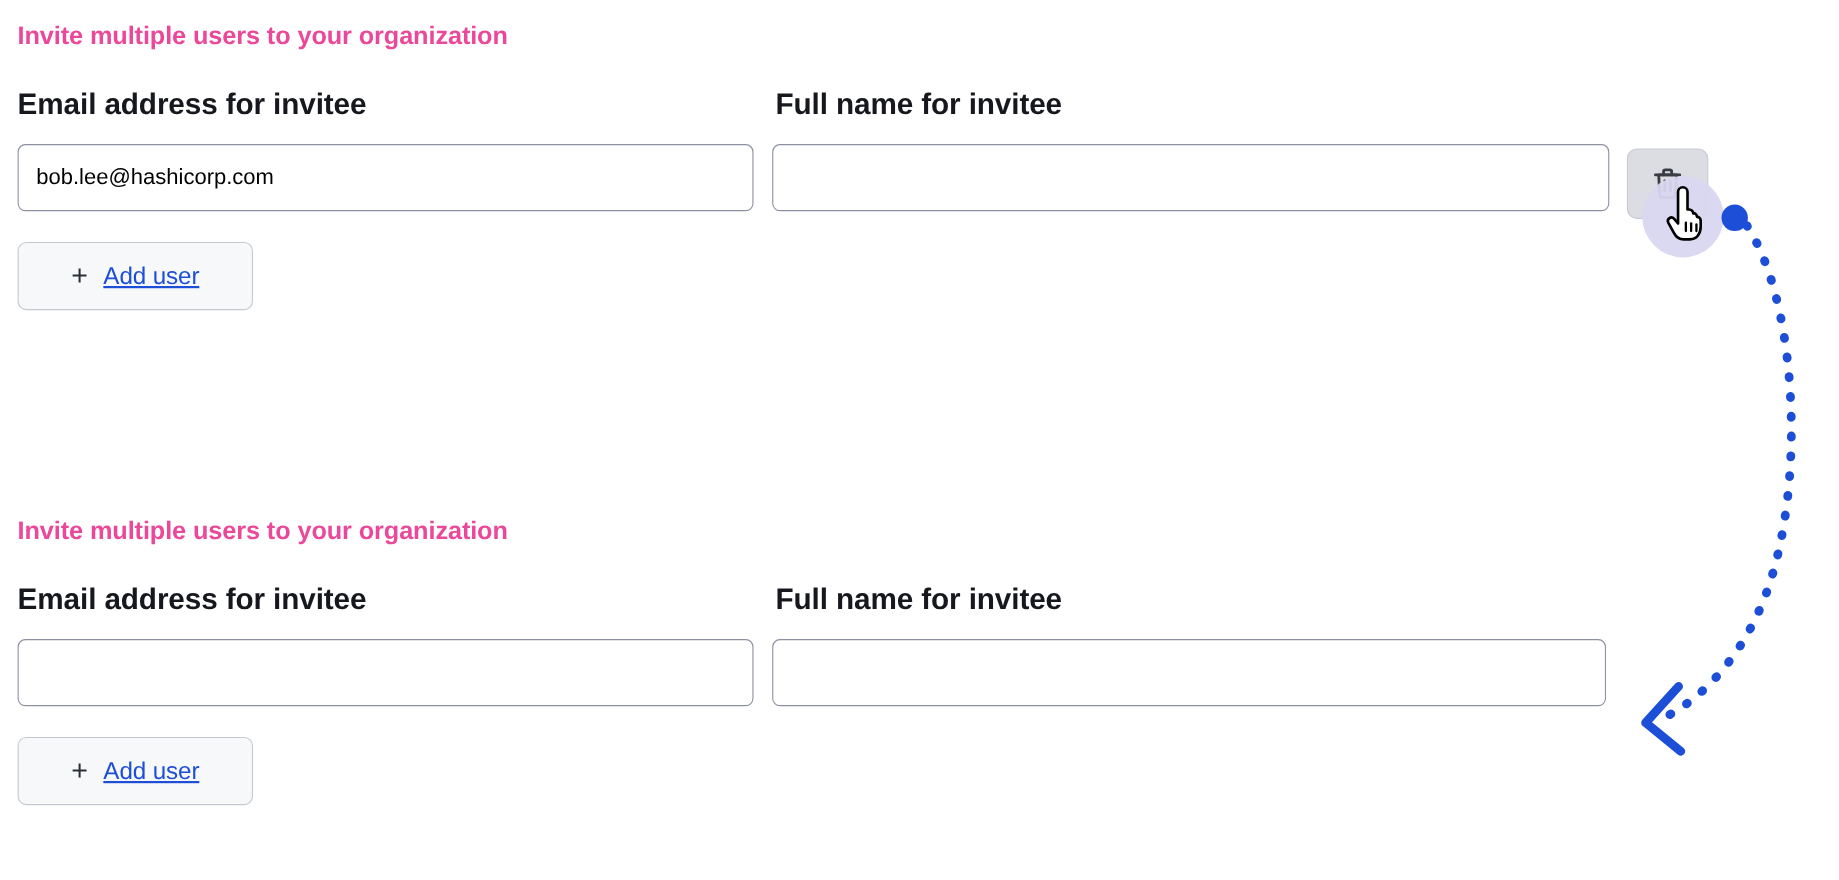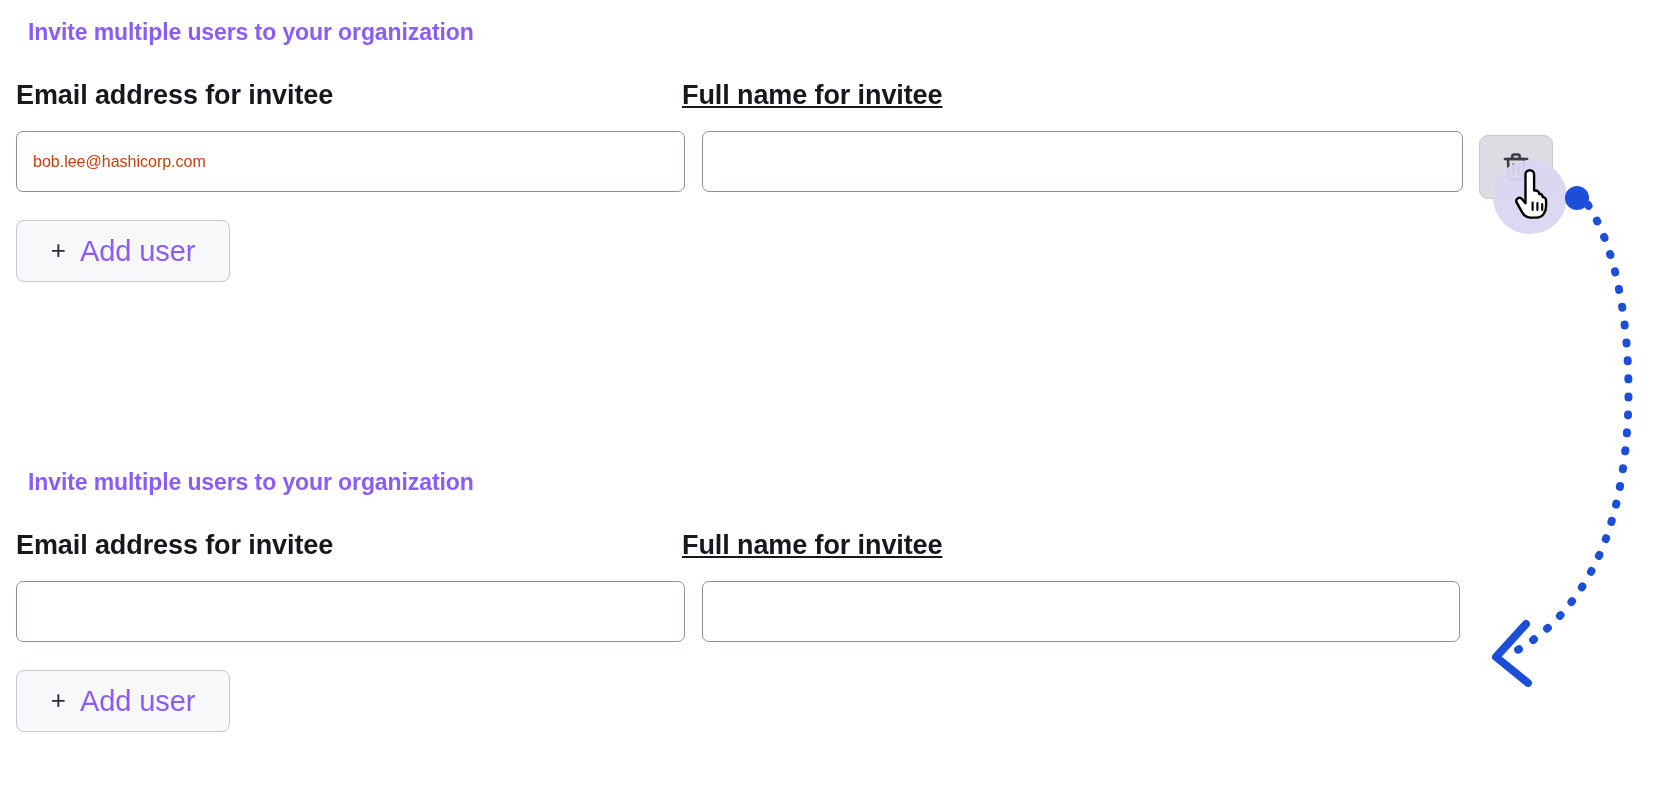--- a/index.html
+++ b/index.html
@@ -29,49 +29,48 @@
   }
   .section-1 { top: 0px; }
   .section-2 { top: 450px; }
 
   .section-heading {
     position: absolute;
     left: 16px;
     top: 19px;
     font-size: 23px;
     font-weight: 700;
-    color: #8b5cf6;
+    color: #ec4899;
     letter-spacing: -0.1px;
     white-space: nowrap;
-    margin-left: 12px;
   }
 
   .field-label {
     position: absolute;
     top: 80px;
     font-size: 27px;
     font-weight: 700;
     color: #16181d;
     letter-spacing: -0.1px;
     white-space: nowrap;
   }
   .label-email { left: 16px; }
-  .label-name  { left: 682px; text-decoration: underline; }
+  .label-name  { left: 705px; }
 
   .text-input {
     position: absolute;
     top: 131px;
     height: 61px;
     box-sizing: border-box;
     background: #ffffff;
     border: 1.6px solid #8c90a0;
     border-radius: 7px;
     font-family: "Liberation Sans", sans-serif;
-    font-size: 16px;
-    color: #c2410c;
+    font-size: 20px;
+    color: #000000;
     padding: 4px 16px;
     outline: none;
   }
   .input-email { left: 16px; width: 669px; }
   .input-name  { left: 702px; width: 761px; }
   .section-2 .input-name { width: 758px; }
   .text-input::placeholder { color: #9aa0ae; }
 
   
   .delete-btn {
@@ -112,23 +111,24 @@
   }
   .add-user-btn .plus {
     font-size: 26px;
     line-height: 1;
     color: #2b2f38;
     font-weight: 400;
     position: relative;
     top: -1px;
   }
   .add-user-btn .lbl {
-    font-size: 29px;
-    color: #8b5cf6;
+    font-size: 22px;
+    color: #1d4ed8;
     letter-spacing: -0.1px;
+    text-decoration: underline;
   }
 
   
   .overlay {
     position: absolute;
     inset: 0;
     pointer-events: none;
   }
 
   

